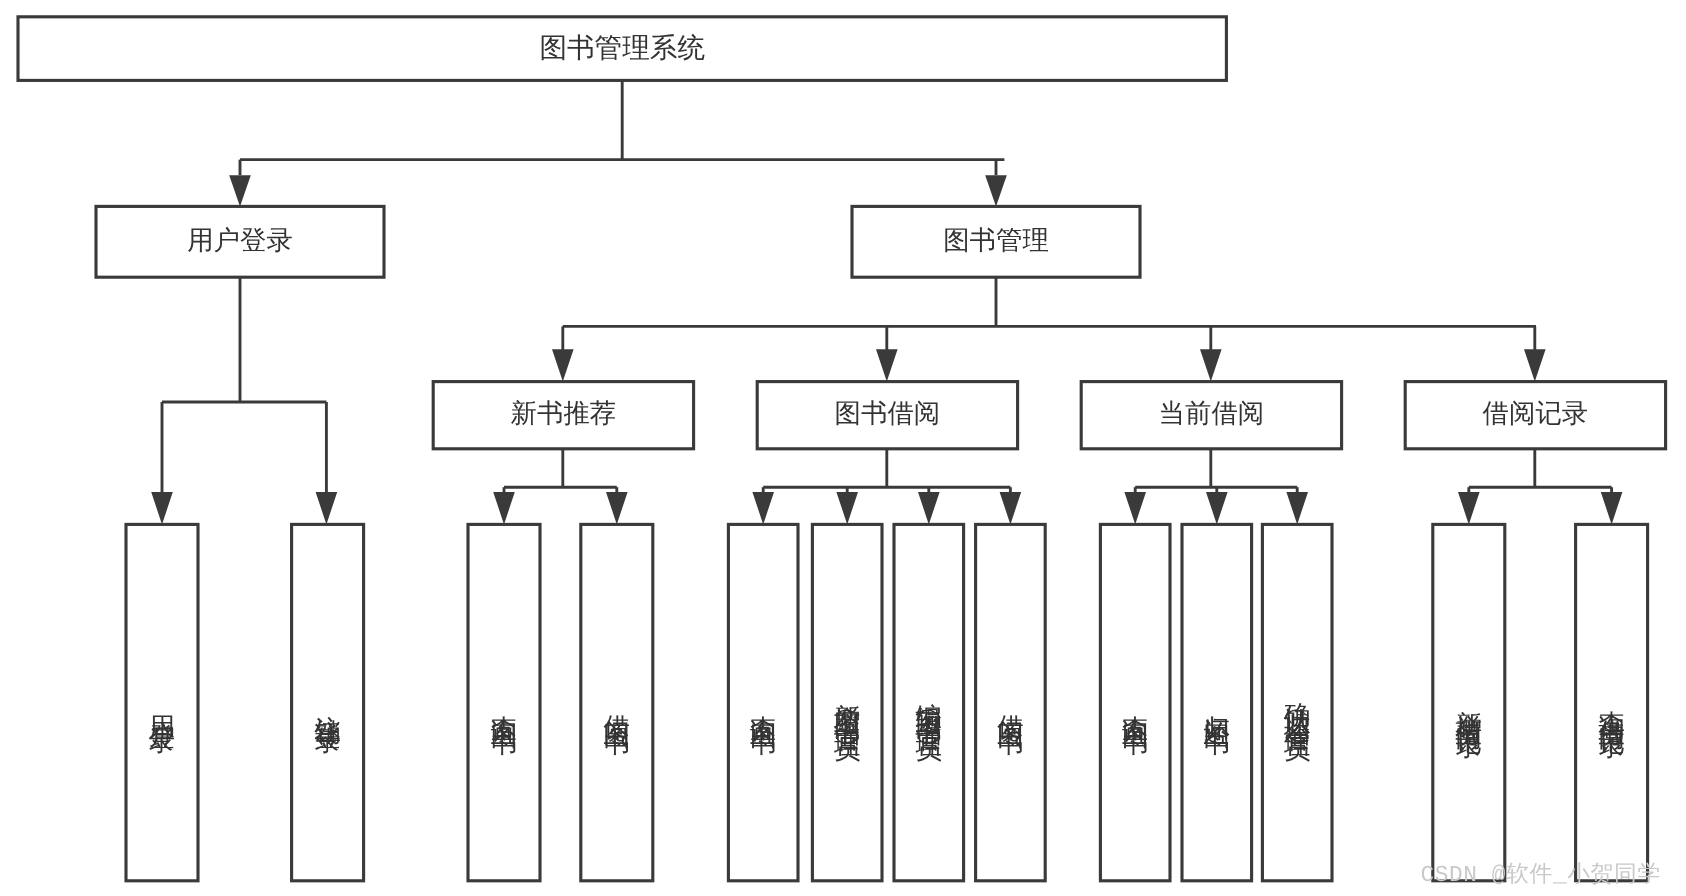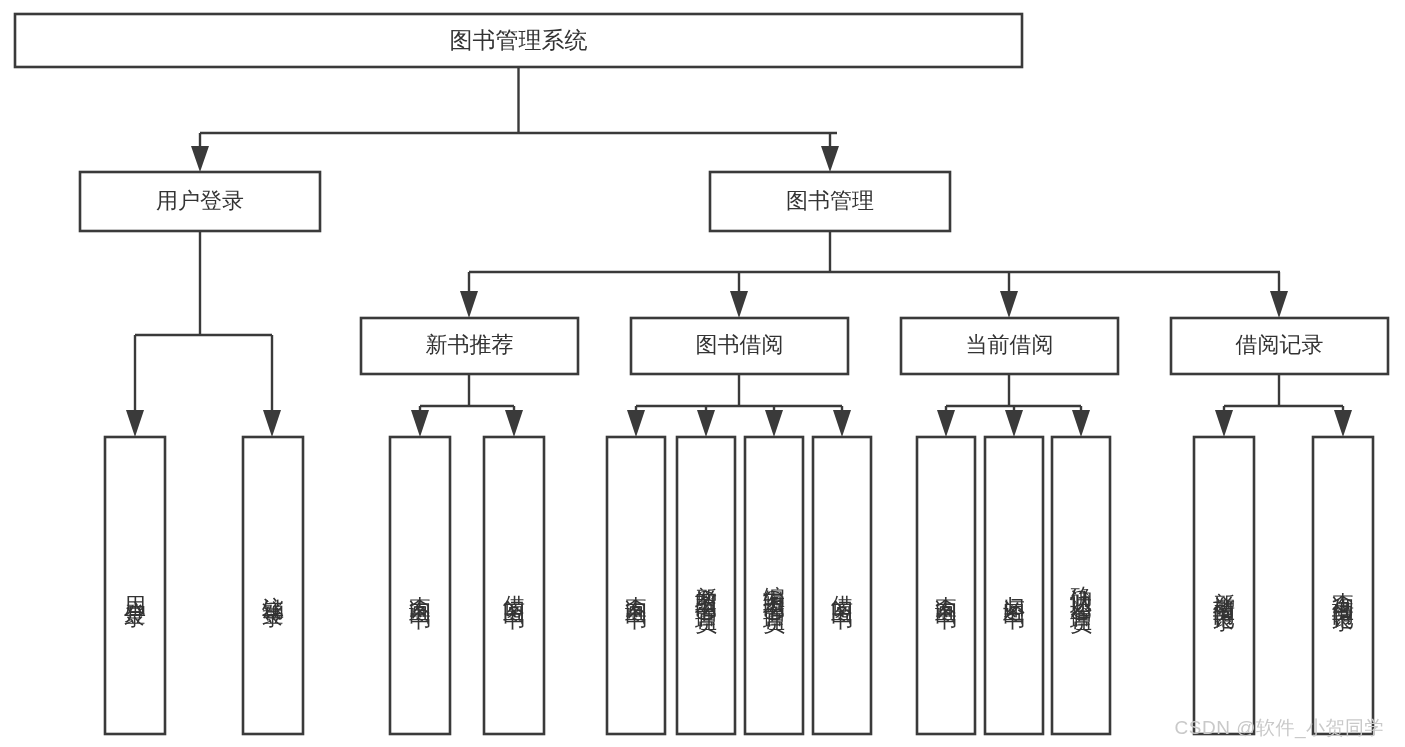--- a/index.html
+++ b/index.html
@@ -69,21 +69,21 @@
     align-items: center;
     justify-content: center;
     white-space: nowrap;
     pointer-events: none;
     user-select: none;
   }
   .watermark {
     position: absolute;
     right: 8px;
     bottom: 6px;
-    font-family: Liberation Sans, sans-serif;
+    font-family: Liberation Mono, monospace;
     font-size: 19px;
     color: #c9c9c9;
     letter-spacing: 0.5px;
     white-space: nowrap;
     user-select: none;
   }
 </style>
 </head>
 <body>
 

